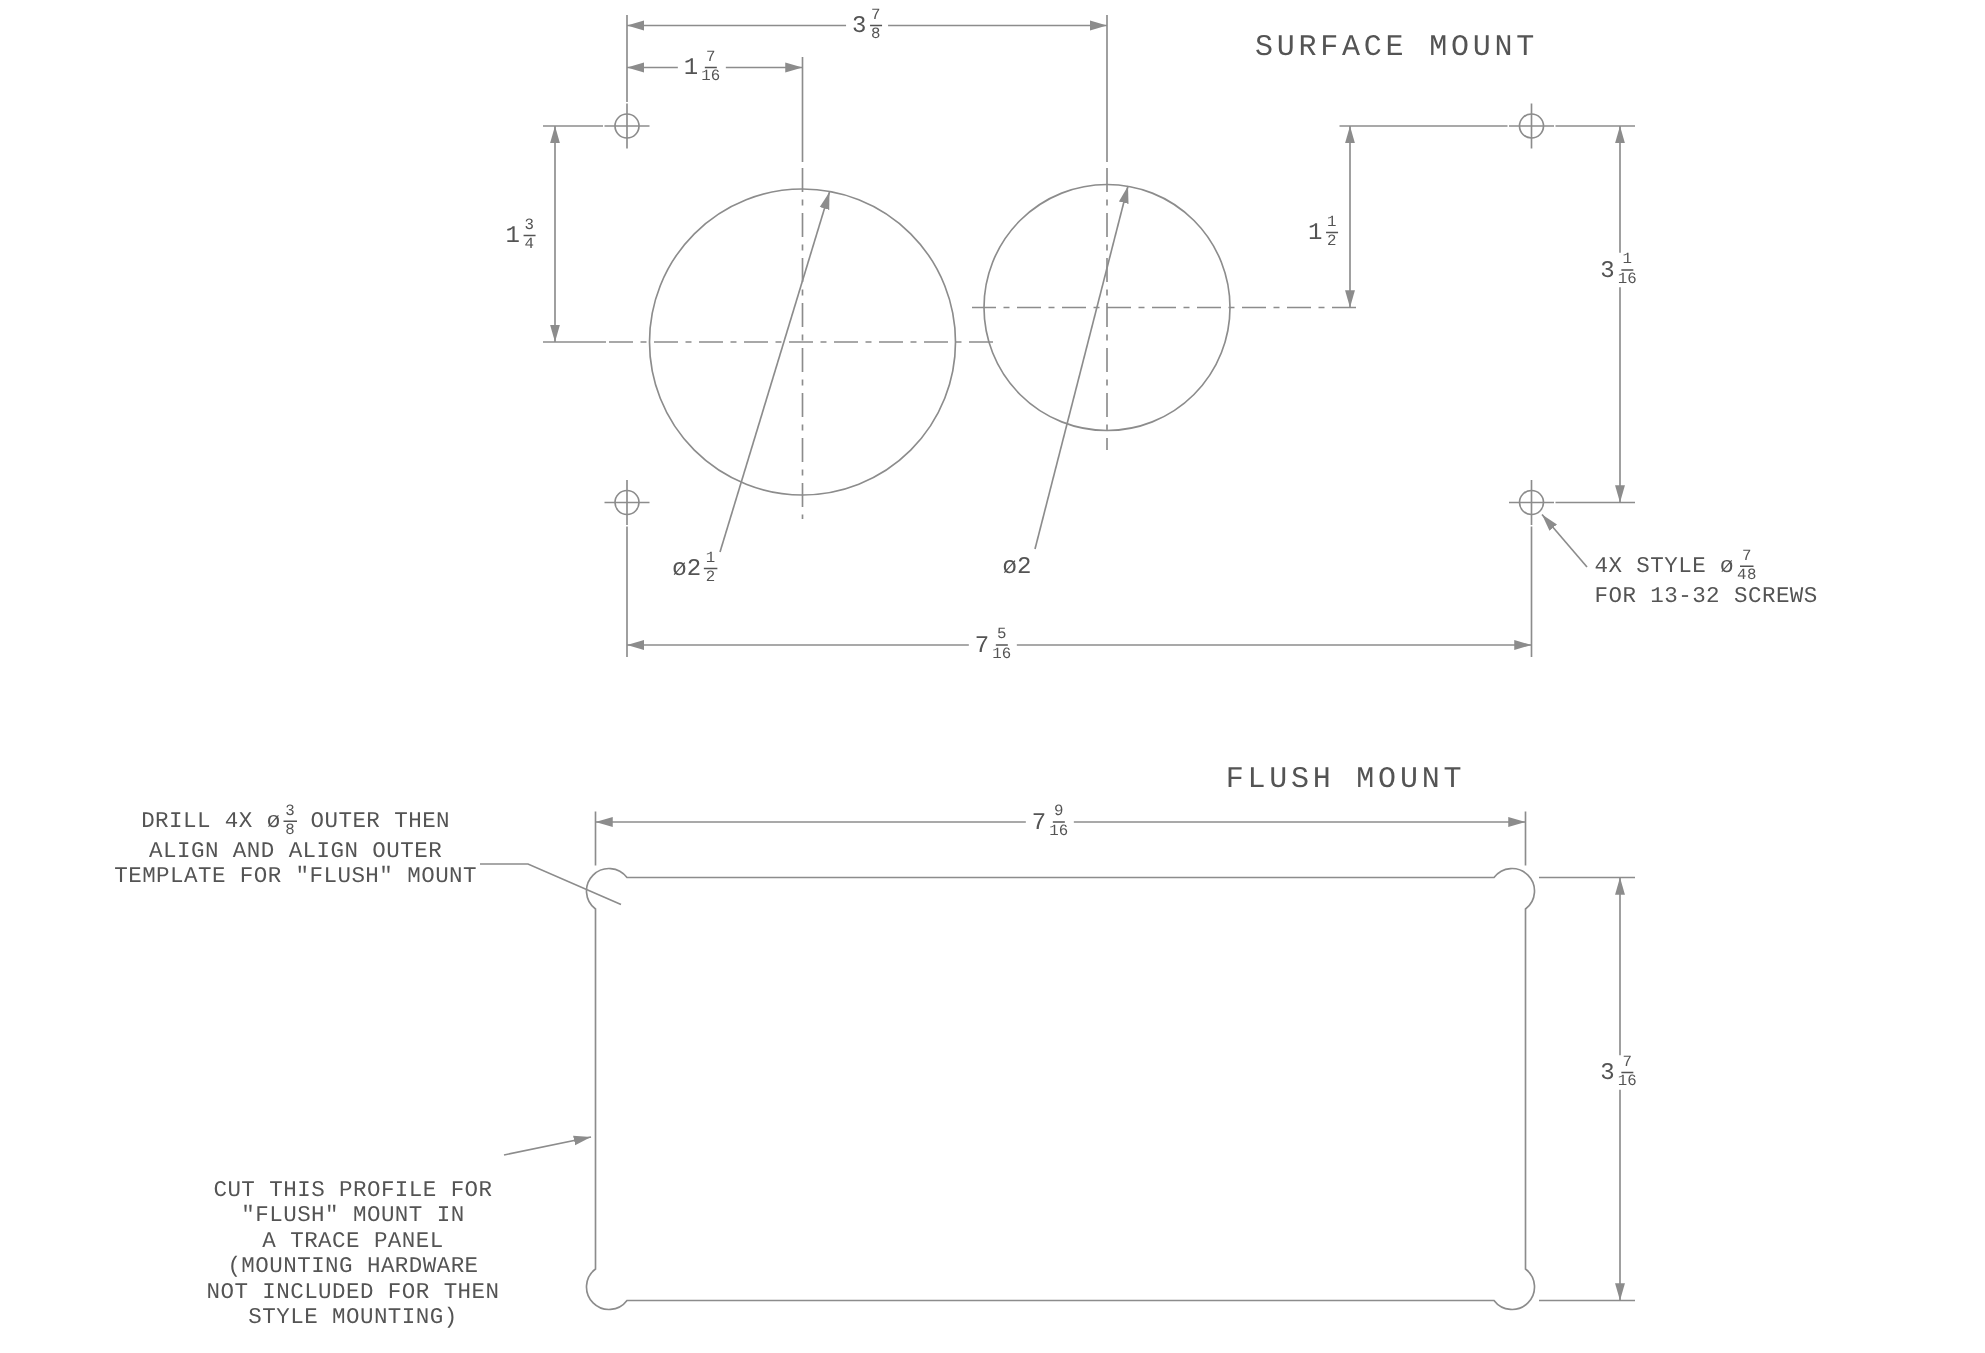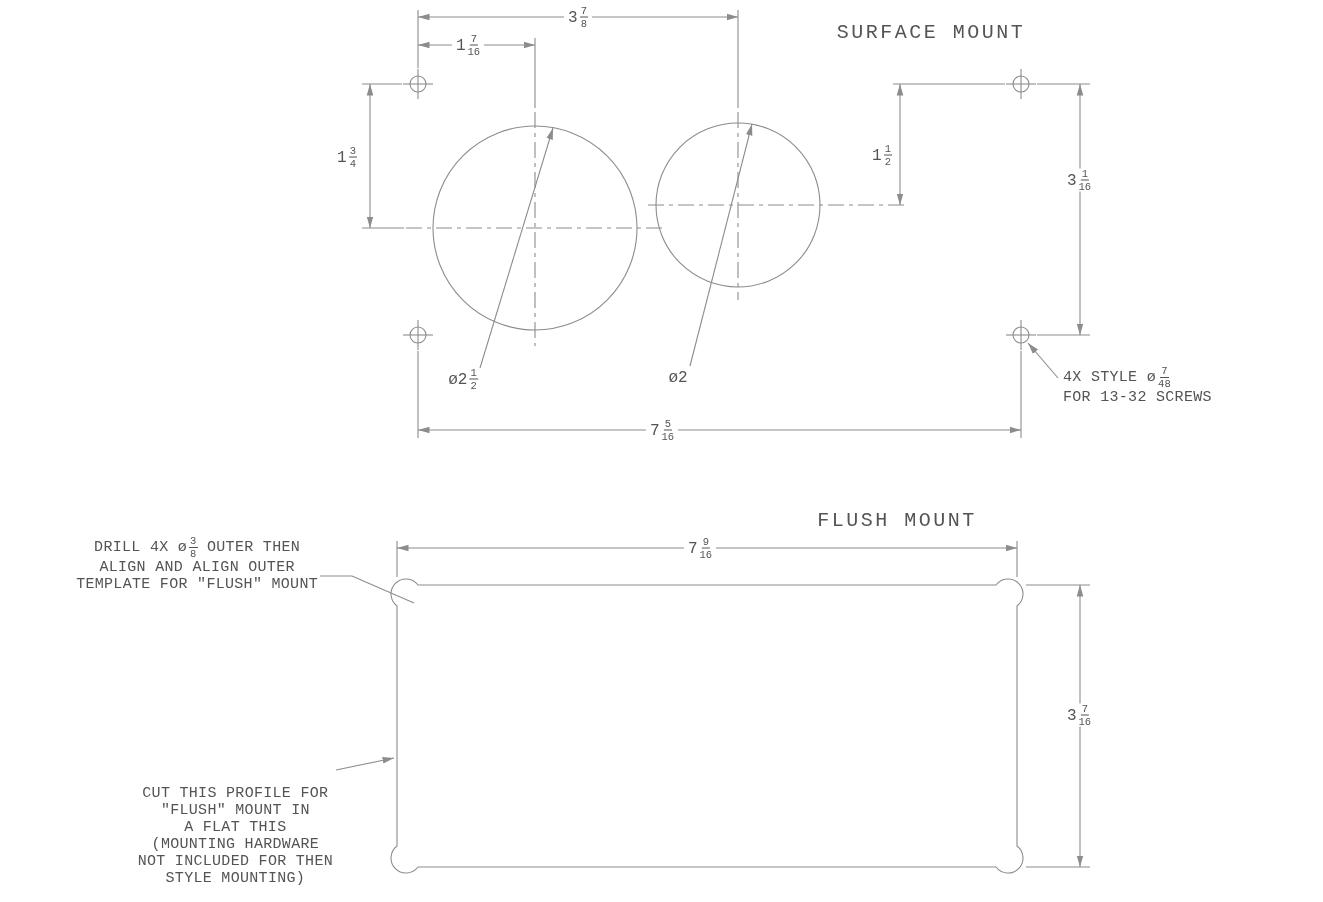--- a/index.html
+++ b/index.html
@@ -214,19 +214,19 @@
           <span class="num">3</span>
           <span class="den">8</span>
         </span><span> OUTER THEN</span></span>
     <span class="ln">ALIGN AND ALIGN OUTER</span>
     <span class="ln">TEMPLATE FOR "FLUSH" MOUNT</span>
   </div>
 
   <div class="note ra" style="right:990px; top:763px;margin-top:22px;">
     <span class="ln">CUT THIS PROFILE FOR</span>
     <span class="ln">"FLUSH" MOUNT IN</span>
-    <span class="ln">A FLAT THIS</span>
+    <span class="ln">A TRACE PANEL</span>
     <span class="ln">(MOUNTING HARDWARE</span>
     <span class="ln">NOT INCLUDED FOR THEN</span>
     <span class="ln">STYLE MOUNTING)</span>
   </div>
 
 </div>
 
 </body></html>

